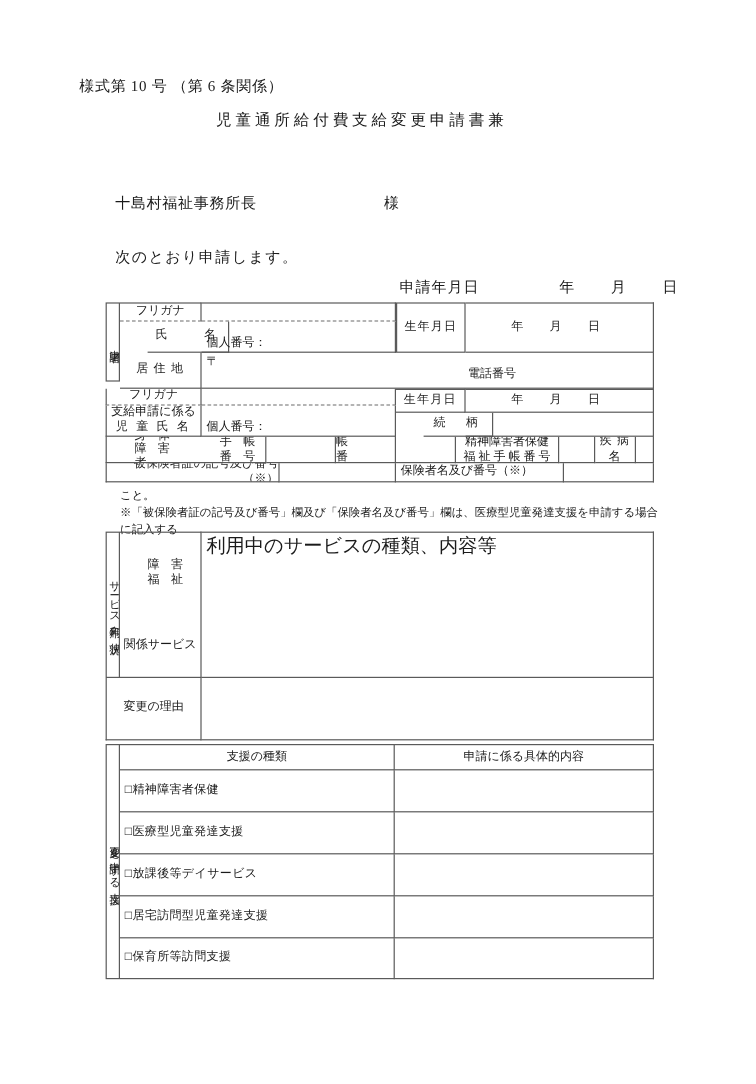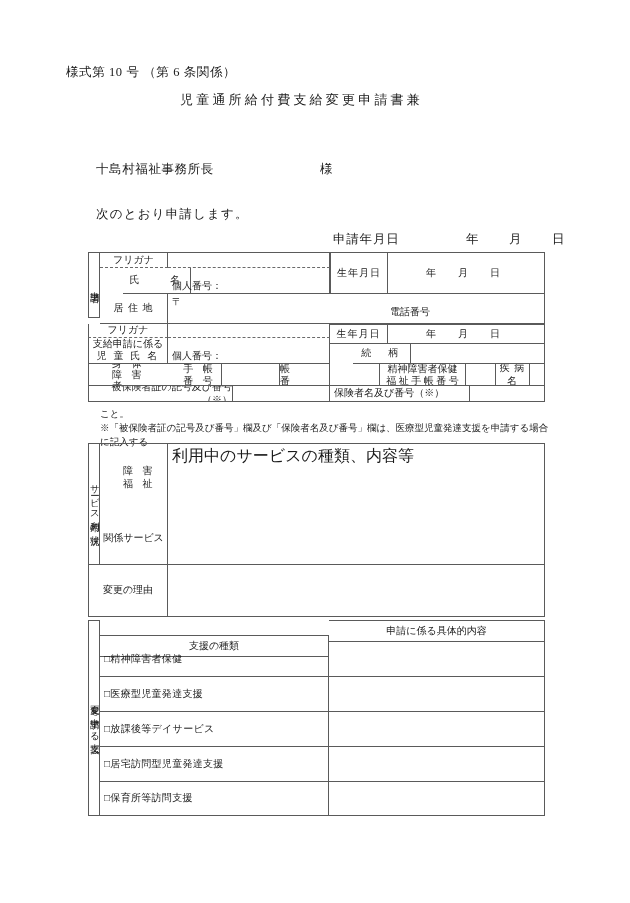--- a/index.html
+++ b/index.html
@@ -231,21 +231,21 @@
     <span>関係サービス</span>
   </div>
 
   <div class="cell bt br bb tlft" style="left:168px; top:443px; width:377px; height:122px; font-size:16px;">利用中のサービスの種類、内容等</div>
 
   <div class="cell bl br bb ctr" style="left:88px; top:565px; width:80px; height:52px;">変更の理由</div>
   <div class="cell br bb" style="left:168px; top:565px; width:377px; height:52px;"></div>
 
   <div class="cell bx vert" style="left:88px; top:620px; width:12px; height:196px;">変更を申請する支援</div>
 
-  <div class="cell bt br bb ctr" style="left:100px; top:635px; width:229px; height:22px;">支援の種類</div>
+  <div class="cell bt br bb ctr" style="left:100px; top:620px; width:229px; height:22px;">支援の種類</div>
   <div class="cell bt br bb ctr" style="left:329px; top:620px; width:216px; height:22px;">申請に係る具体的内容</div>
 
   <div class="cell br bb lft chk" style="left:100px; top:642px; width:229px; height:35px;">
     <span>□</span>
       <span>精神障害者保健</span>
   </div>
   <div class="cell br bb" style="left:329px; top:642px; width:216px; height:35px;"></div>
 
   <div class="cell br bb lft chk" style="left:100px; top:677px; width:229px; height:35px;">
     <span>□</span>

